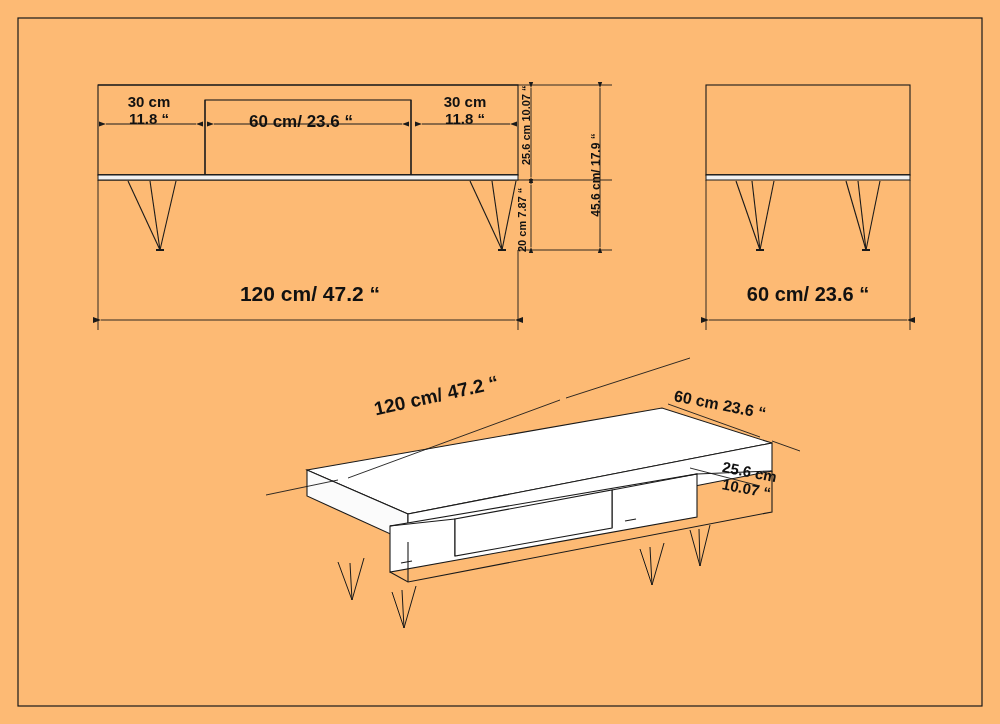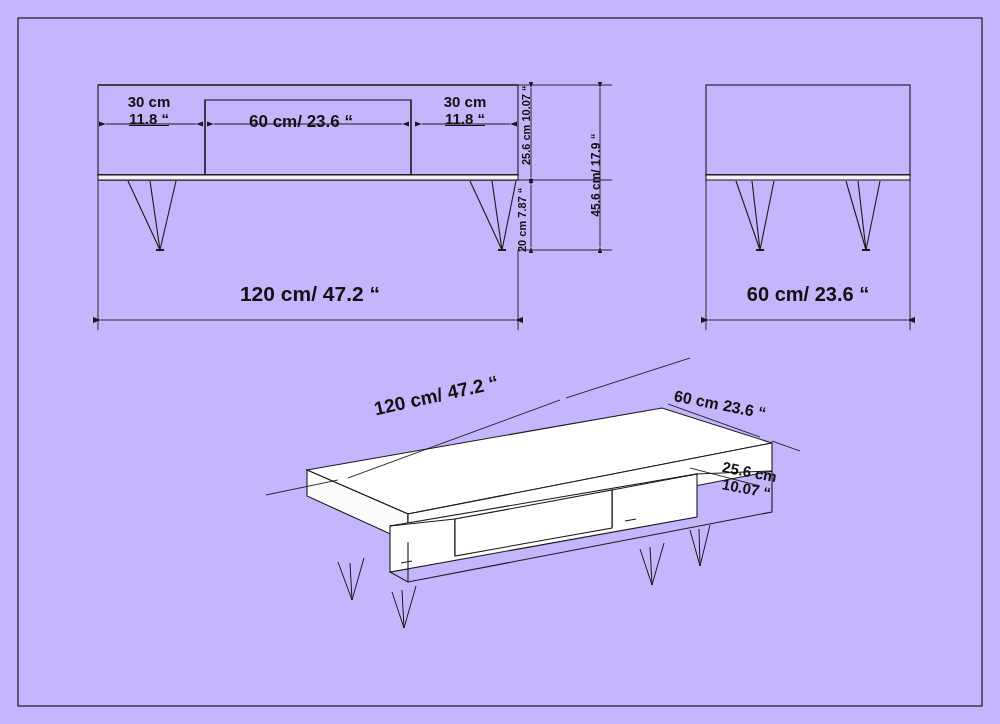--- a/index.html
+++ b/index.html
@@ -13,37 +13,37 @@
     position: relative;
     font-family: "Liberation Sans", sans-serif;
     color: #1a1a1a;
     overflow: hidden;
   }
   #sheet {
     position: absolute;
     left: 0; top: 0;
     width: 1000px;
     height: 724px;
-    background: #c4b5fd;
+    background: #fdba74;
   }
   #drawing {
     position: absolute;
     left: 0; top: 0;
     width: 1000px;
     height: 724px;
   }
   .dim-label {
     position: absolute;
     text-align: center;
     line-height: 1.12;
     color: #111111;
     white-space: nowrap;
   }
   .dim-label .l1 { display: block; }
-  .dim-label .l2 { display: block; text-decoration: underline; }
+  .dim-label .l2 { display: block; }
 
   
   .lbl-30-left  { left: 104px;  top: 94px;  width: 90px;  font-size: 15px; font-weight: 700; }
   .lbl-60-mid   { left: 208px;  top: 112px; width: 186px; font-size: 17px; font-weight: 700; }
   .lbl-30-right { left: 420px;  top: 94px;  width: 90px;  font-size: 15px; font-weight: 700; }
 
   
   .vert {
     position: absolute;
     transform-origin: 50% 50%;

